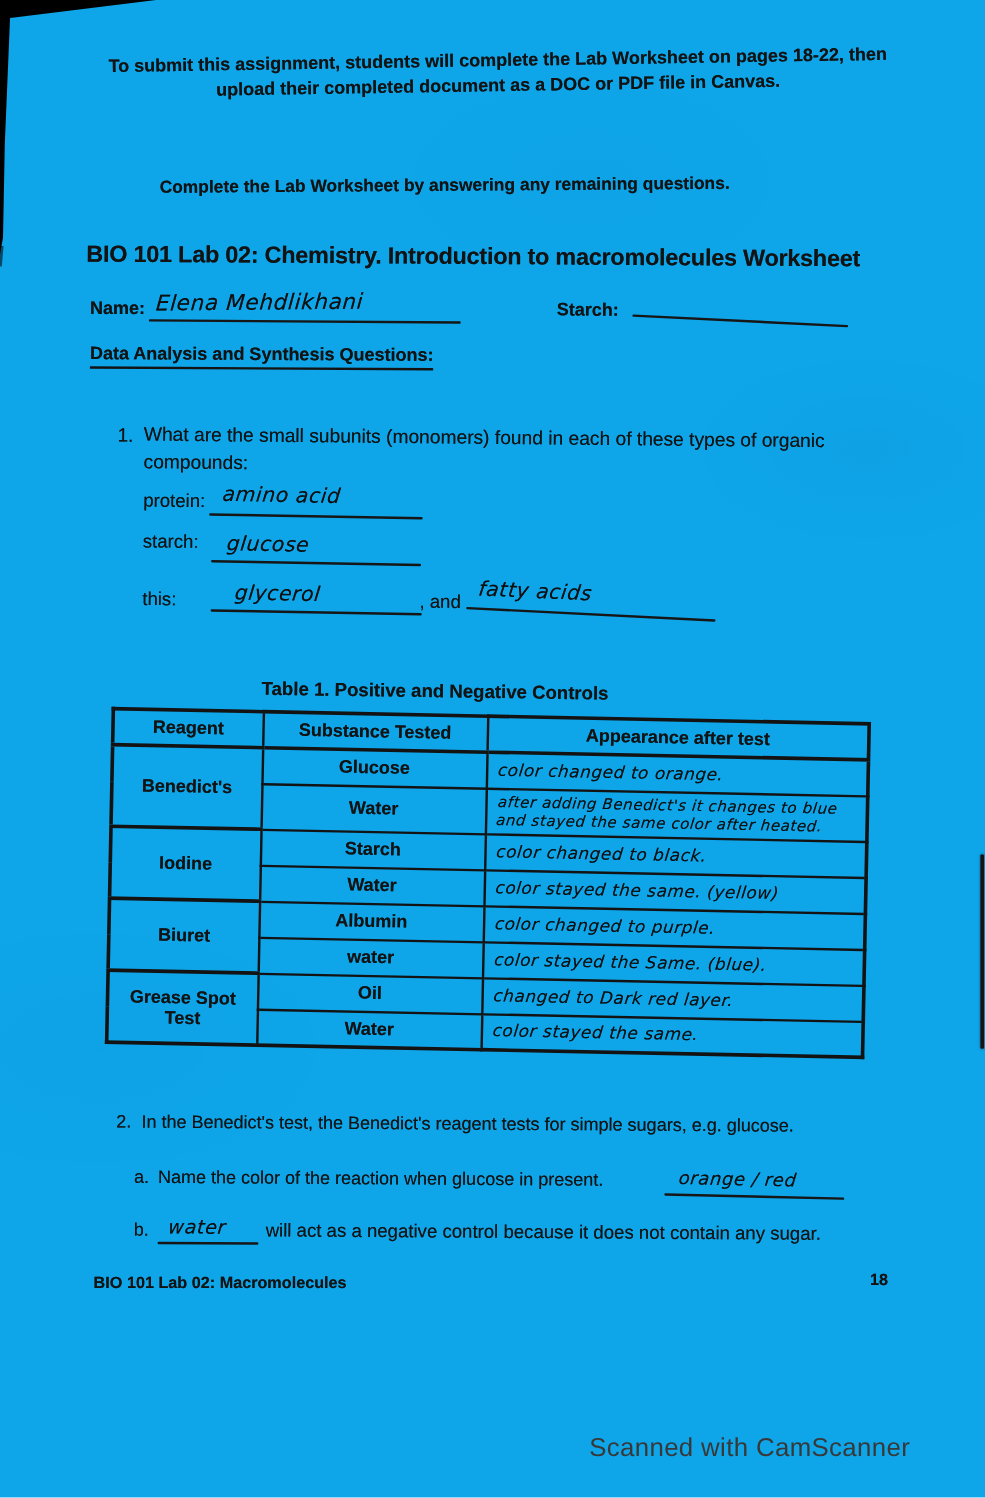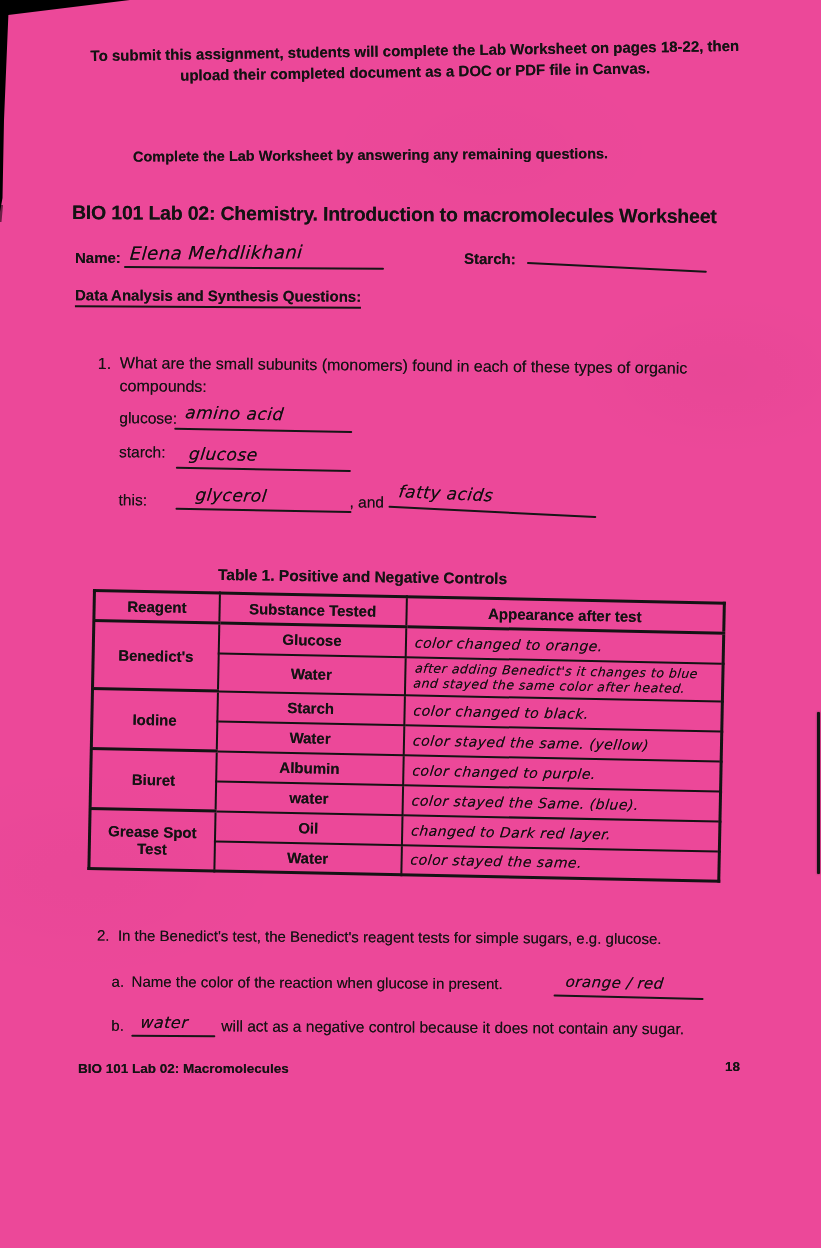--- a/index.html
+++ b/index.html
@@ -1,18 +1,18 @@
 <!DOCTYPE html>
 <html><head>
 <meta charset="utf-8">
 <style>
   html,body { margin:0; padding:0; background:#ffffff; }
   #paper {
     position:relative; width:821px; height:1248px;
-    background:#ec4899; overflow:hidden;
+    background:#0ea5e9; overflow:hidden;
     font-family:"Liberation Sans", sans-serif; color:#131313;
   }
   
   #paper::before{
     content:""; position:absolute; inset:0; pointer-events:none;
     background:
       radial-gradient(220px 120px at 88% 30%, rgba(0,0,0,0.018), transparent 70%),
       radial-gradient(300px 160px at 10% 70%, rgba(0,0,0,0.015), transparent 70%),
       radial-gradient(260px 140px at 60% 12%, rgba(0,0,0,0.012), transparent 70%);
   }
@@ -96,21 +96,21 @@
     <span class="abs print b" style="left:464px;top:7px;font-size:15px;transform:rotate(0.5deg);">Starch:</span>
     <div class="line" style="left:527px;top:19px;width:180px;transform:rotate(2.8deg);"></div>
   </div>
 
   <div class="abs print" id="section-heading">Data Analysis and Synthesis Questions:</div>
 
   <div class="abs" id="q1">
     <span class="abs print qtext" style="left:98px;top:1px;">1.</span>
     <div class="abs print qtext" style="left:120px;top:0;width:618px;">What are the small subunits (monomers) found in each of these types of organic compounds:</div>
 
-    <span class="abs print field-label" style="left:120px;top:58px;">glucose:</span>
+    <span class="abs print field-label" style="left:120px;top:58px;">protein:</span>
     <span class="abs hw" style="left:186px;top:51px;font-size:17px;transform:skewX(-5deg) rotate(0.6deg);">amino acid</span>
     <div class="line" style="left:175px;top:76px;width:178px;transform:rotate(0.5deg);"></div>
 
     <span class="abs print field-label" style="left:120px;top:92px;">starch:</span>
     <span class="abs hw" style="left:190px;top:92px;font-size:17px;transform:skewX(-5deg) rotate(0.6deg);">glucose</span>
     <div class="line" style="left:177px;top:115px;width:175px;transform:rotate(0.5deg);"></div>
 
     <span class="abs print field-label" style="left:120px;top:140px;">this:</span>
     <span class="abs hw" style="left:197px;top:133px;font-size:17px;transform:skewX(-5deg) rotate(0.6deg);">glycerol</span>
     <div class="line" style="left:177px;top:156px;width:176px;transform:rotate(0.5deg);"></div>
@@ -185,14 +185,15 @@
 
     <span class="abs print subtext" style="left:112px;top:92px;">b.</span>
     <span class="abs hw" style="left:141px;top:88px;font-size:16px;">water</span>
     <div class="line" style="left:132px;top:110px;width:84px;"></div>
     <span class="abs print btext" style="left:222px;top:92px;">will act as a negative control because it does not contain any sugar.</span>
   </div>
 
   <div class="abs print" id="footer-left">BIO 101 Lab 02: Macromolecules</div>
   <div class="abs print" id="footer-page">18</div>
 
+  <div class="abs" id="watermark">Scanned with CamScanner</div>
 
 </div>
 
 </body></html>

